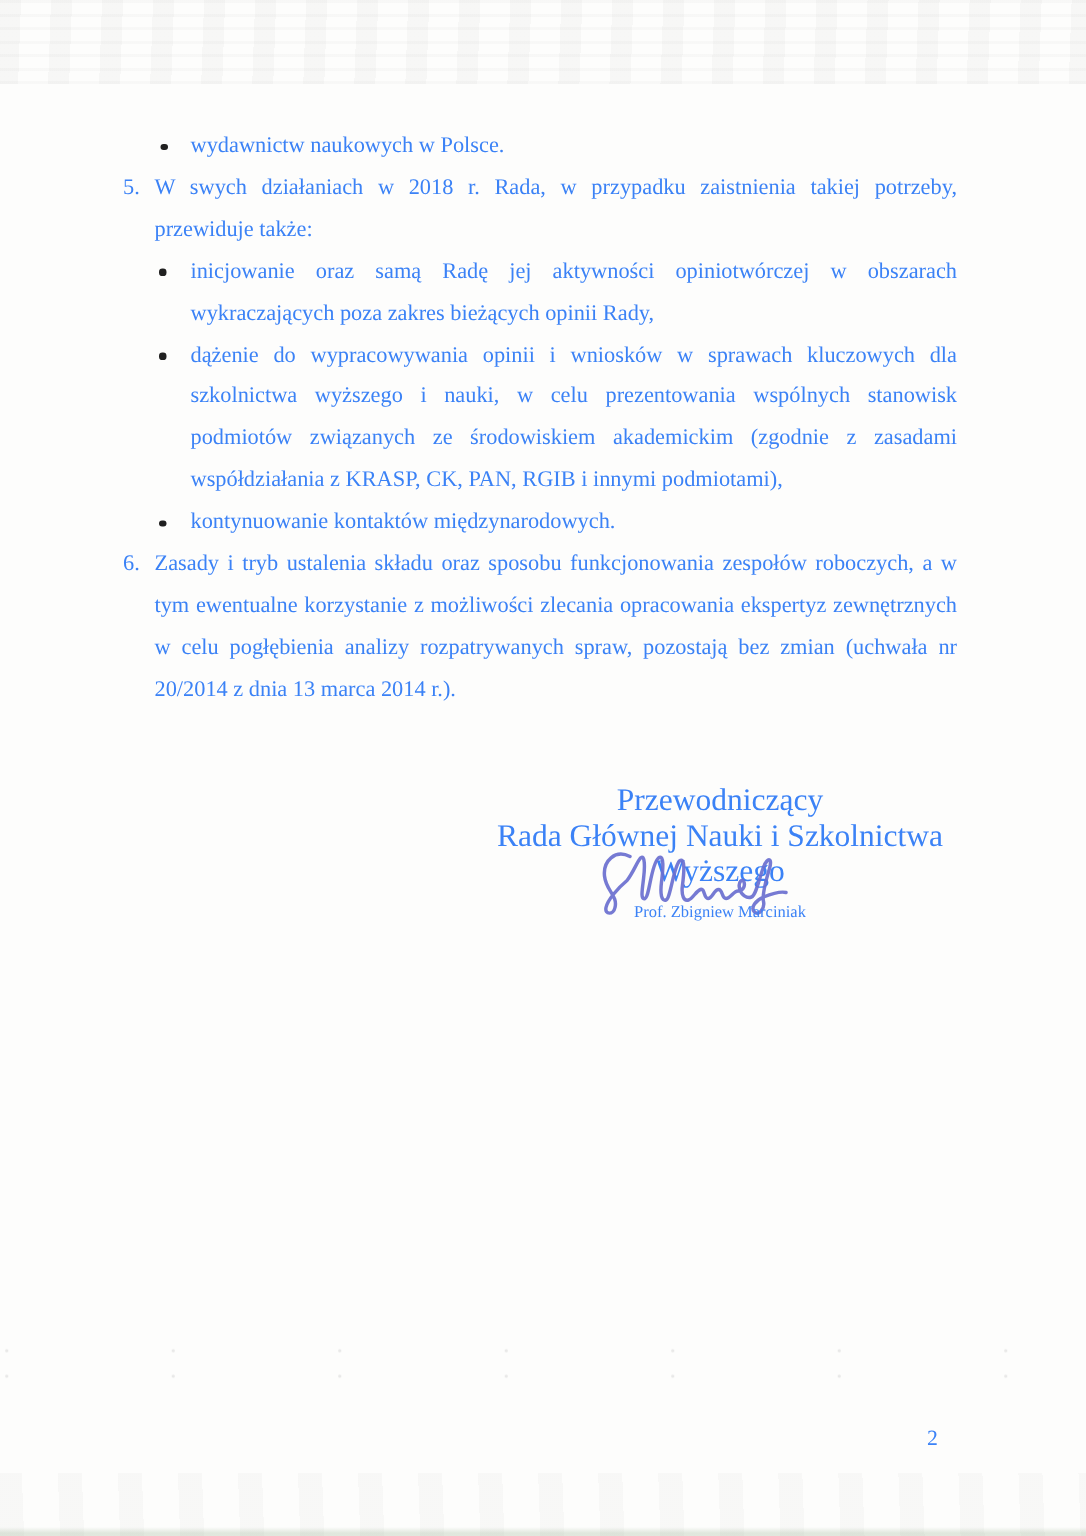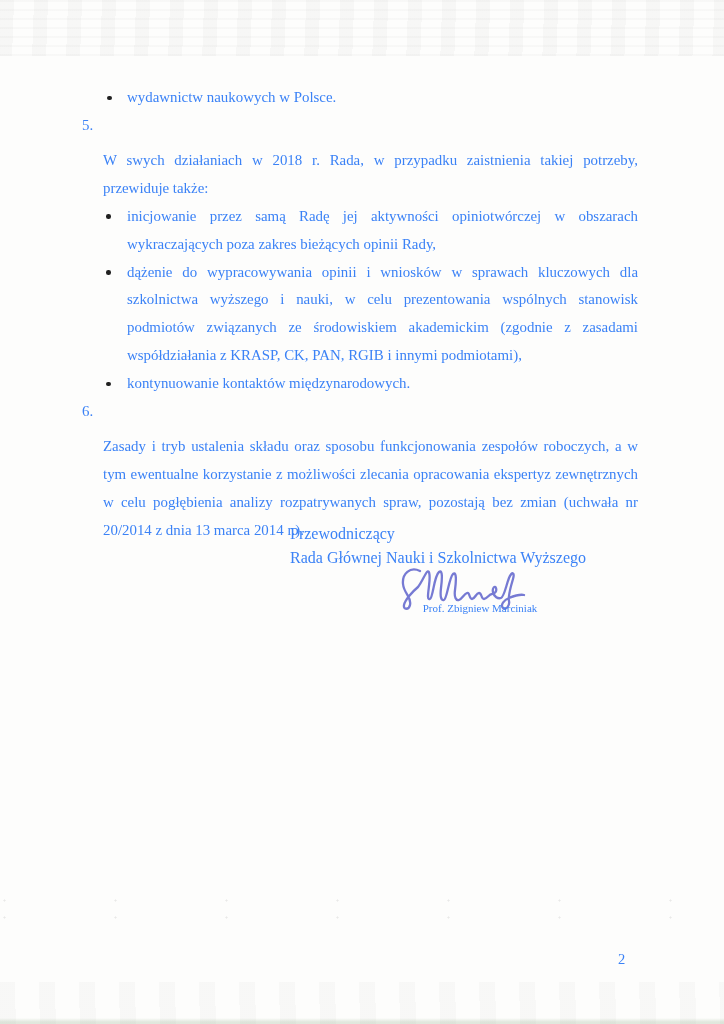--- a/index.html
+++ b/index.html
@@ -49,25 +49,25 @@
   .b-row .dot {
     position: absolute; left: 3px; top: 11.5px;
     width: 4.5px; height: 4.5px; border-radius: 50%;
     background: #202020;
   }
   .b-row.lead { padding-left: 45px; }
   .b-row.lead .dot { left: 25px; }
 
   .item { display: flex; }
   .num { flex: 0 0 21px; }
-  .body { flex: 1; min-width: 0; margin-top: 35px; }
+  .body { flex: 1; min-width: 0; }
 
   .sig-block {
     position: absolute; left: 290px; top: 522px; width: 380px;
-    text-align: left; font-size: 16px; line-height: 23.5px;
+    text-align: center; font-size: 21px; line-height: 23.5px;
   }
   .signature-svg { position: absolute; left: 396px; top: 564px; }
   .sig-name {
     position: absolute; left: 290px; top: 602px; width: 380px;
     text-align: center; font-size: 11px;
   }
   .page-num {
     position: absolute; left: 618px; top: 951px; font-size: 14.5px;
   }
 </style>
@@ -85,21 +85,21 @@
       <span class="dot"></span>
       <span>wydawnictw naukowych w Polsce.</span>
     </div>
 
     <div class="item">
       <span class="num">5.</span>
       <div class="body">
         <div>W swych działaniach w 2018 r. Rada, w przypadku zaistnienia takiej potrzeby, przewiduje także:</div>
         <div class="b-row">
           <span class="dot"></span>
-          <span>inicjowanie przez samą Radę jej aktywności opiniotwórczej w obszarach wykraczających poza zakres bieżących opinii Rady,</span>
+          <span>inicjowanie oraz samą Radę jej aktywności opiniotwórczej w obszarach wykraczających poza zakres bieżących opinii Rady,</span>
         </div>
         <div class="b-row">
           <span class="dot"></span>
           <span>dążenie do wypracowywania opinii i wniosków w sprawach kluczowych dla szkolnictwa wyższego i nauki, w celu prezentowania wspólnych stanowisk podmiotów związanych ze środowiskiem akademickim (zgodnie z zasadami współdziałania z KRASP, CK, PAN, RGIB i innymi podmiotami),</span>
         </div>
         <div class="b-row">
           <span class="dot"></span>
           <span>kontynuowanie kontaktów międzynarodowych.</span>
         </div>
       </div>

